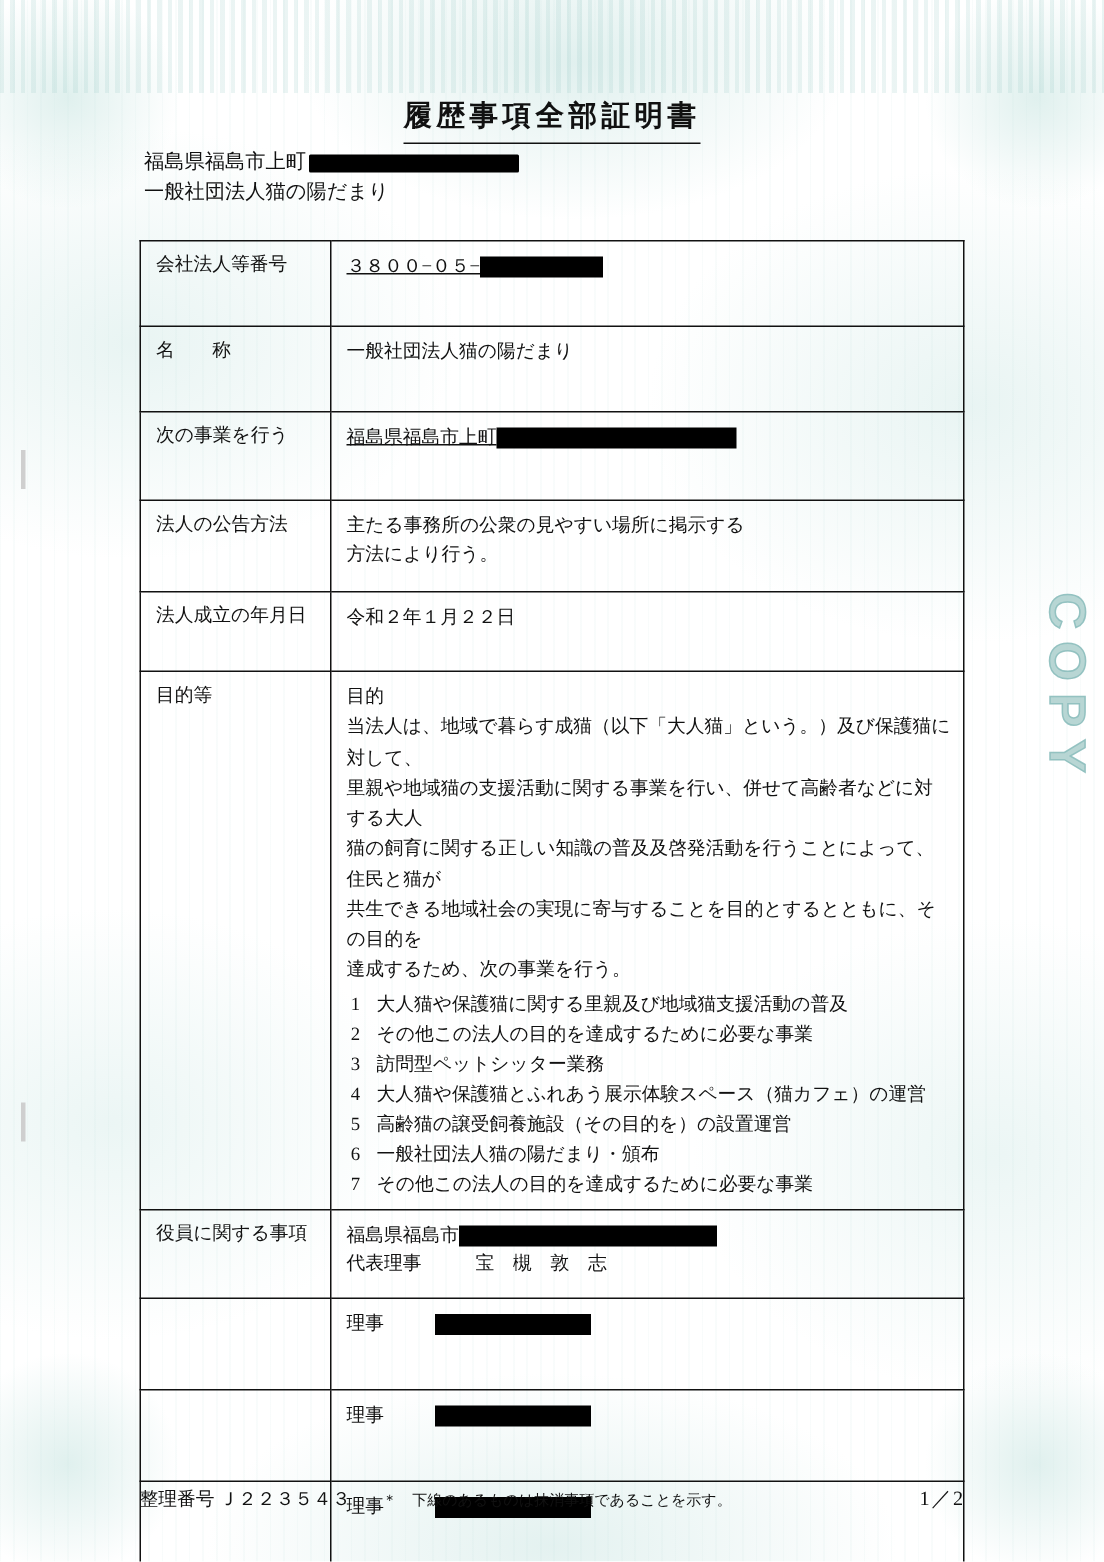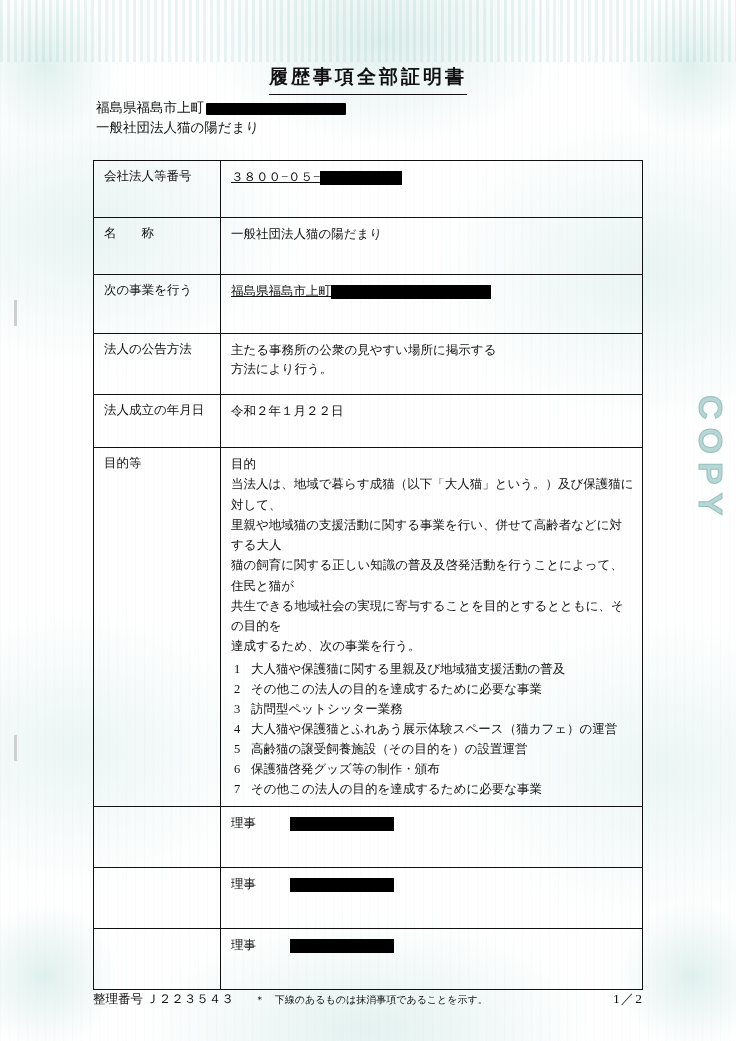--- a/index.html
+++ b/index.html
@@ -191,30 +191,41 @@
             <li>
                 <span class="num">4</span>
                 <span>大人猫や保護猫とふれあう展示体験スペース（猫カフェ）の運営</span>
               </li>
             <li>
                 <span class="num">5</span>
                 <span>高齢猫の譲受飼養施設（その目的を）の設置運営</span>
               </li>
             <li>
                 <span class="num">6</span>
-                <span>保護猫啓発グッズ等の制作・頒布</span>
+                <span>一般社団法人猫の陽だまり・頒布</span>
               </li>
             <li>
                 <span class="num">7</span>
                 <span>その他この法人の目的を達成するために必要な事業</span>
               </li>
           </ol>
         </td>
       </tr>
 
+      <tr>
+        <td class="label">役員に関する事項</td>
+        <td class="value" style="height:44px">
+          <div>
+            <span>福島県福島市</span><span class="redact-lg" style="width:172px"></span>
+          </div>
+          <div>
+            <span>代表理事</span><span class="officer-name">宝　槻　敦　志</span>
+          </div>
+        </td>
+      </tr>
 
       <tr>
         <td class="label">&nbsp;</td>
         <td class="value" style="height:46px">
           <span>理事</span><span class="redact-lg" style="width:104px;margin-left:34px"></span>
         </td>
       </tr>
       <tr>
         <td class="label">&nbsp;</td>
         <td class="value" style="height:46px">

